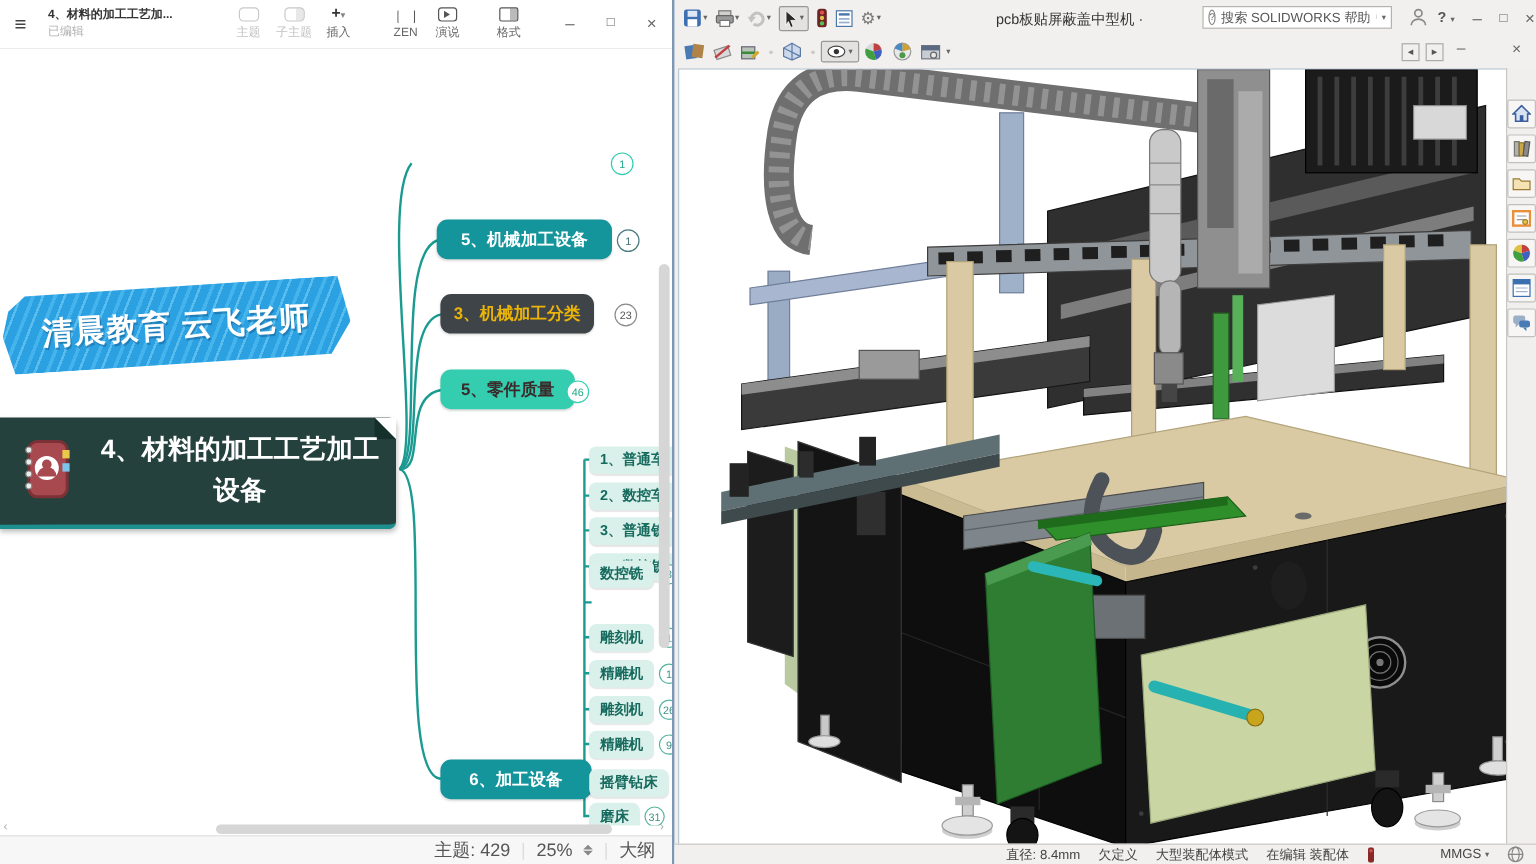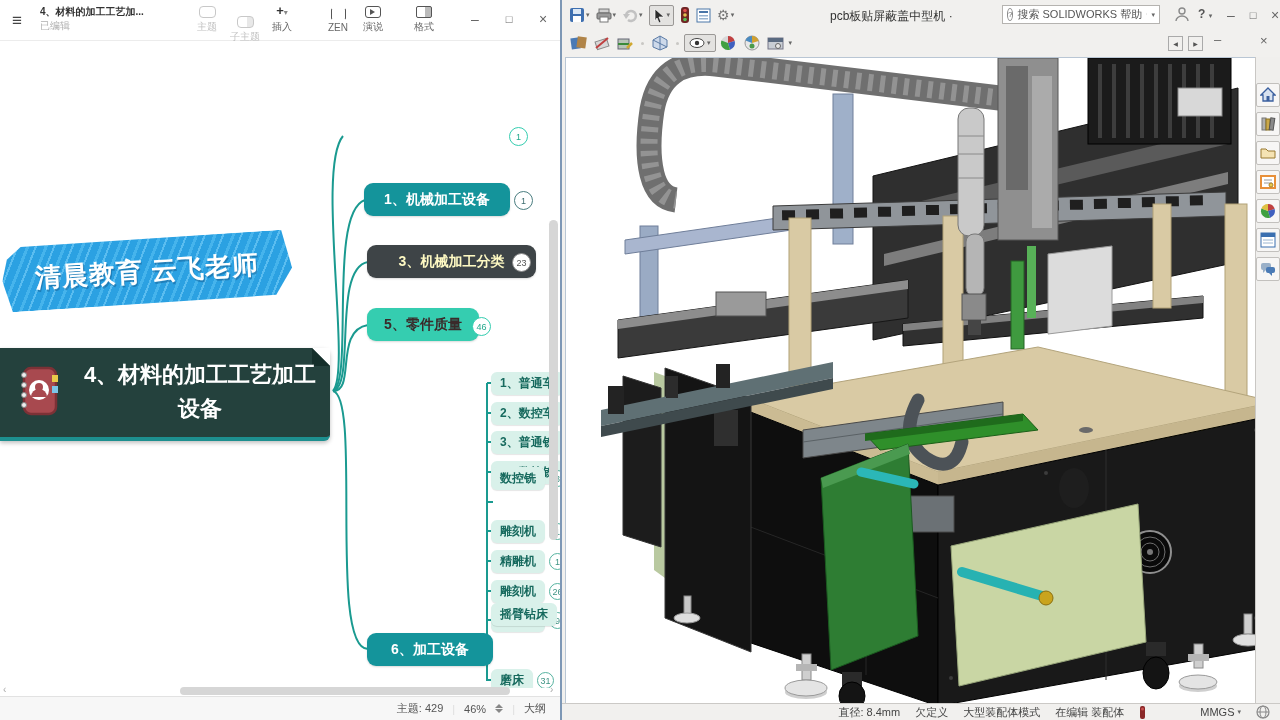--- a/index.html
+++ b/index.html
@@ -24,21 +24,21 @@
   .subbox{background:#d9f1ea;color:#176a5e;font-size:12px;font-weight:bold;padding:3px 9px;border-radius:6px;white-space:nowrap;box-shadow:0 1px 1px rgba(0,0,0,.1);}
   .sbadge{flex:0 0 auto;width:15px;height:15px;border:1px solid #56b3a0;border-radius:50%;color:#3f9484;font-size:9px;display:flex;align-items:center;justify-content:center;background:#fff;}
   #banner{position:absolute;left:2px;top:238px;width:290px;height:66px;transform:rotate(-3.5deg);
     background:repeating-linear-gradient(115deg,#2ba1e2 0 7px,#46b4ec 7px 10px,#2ba1e2 10px 15px,#5abdf0 15px 17px);
     clip-path:polygon(2% 20%,7% 2%,97% 0%,100% 58%,94% 98%,3% 100%,0% 52%);
     display:flex;align-items:center;justify-content:center;}
   #banner span{color:#fff;font-size:26px;font-weight:bold;letter-spacing:1px;text-shadow:1px 2px 0 rgba(15,85,135,.45);}
   #central{position:absolute;left:0;top:348px;width:330px;height:89px;background:#24413d;border-radius:0 6px 6px 0;border-bottom:4px solid #1d8f8f;box-shadow:0 2px 4px rgba(0,0,0,.25);}
   #central .ct-text{position:absolute;left:78px;top:8px;width:244px;height:72px;display:flex;align-items:center;justify-content:center;text-align:center;color:#fff;font-size:22px;font-weight:bold;line-height:1.55;}
   
-  #lw-status{position:absolute;left:0;bottom:0;width:560px;height:24px;background:#f7f7f7;border-top:1px solid #e2e2e2;display:flex;align-items:center;justify-content:flex-end;gap:9px;padding-right:14px;box-sizing:border-box;font-size:11px;color:#555;}
+  #lw-status{position:absolute;left:0;bottom:0;width:560px;height:24px;background:#f7f7f7;border-top:1px solid #e2e2e2;display:flex;align-items:center;justify-content:flex-end;gap:9px;padding-right:14px;box-sizing:border-box;font-size:15px;color:#555;}
   .sep{color:#ddd;}
   .chev{width:8px;display:flex;flex-direction:column;align-items:center;gap:1px;}
   .chev i{width:0;height:0;border-left:4px solid transparent;border-right:4px solid transparent;}
   .chev .up{border-bottom:4px solid #888;}
   .chev .dn{border-top:4px solid #888;}
   
   #rightwin{position:absolute;left:560px;top:0;width:720px;height:720px;background:#f1f0ee;border-left:2px solid #7d97b5;box-sizing:border-box;}
   #sw-titlebar{position:absolute;left:0;top:0;width:100%;height:30px;display:flex;align-items:center;padding:0 4px;box-sizing:border-box;}
   .ticon{display:flex;align-items:center;gap:1px;margin:0 3px;}
   .dd{font-size:7px;color:#666;}
@@ -64,21 +64,21 @@
     <div id="lw-titlebar">
       <span class="abs" style="left:12px;top:11px;font-size:17px;color:#444;">≡</span>
       <div class="abs" style="left:40px;top:5px;">
         <div class="lw-title">4、材料的加工工艺加...</div>
         <div class="lw-sub">已编辑</div>
       </div>
       <div class="tbtn dis abs" style="left:190px;top:2px;width:34px;">
         <span class="micon" style="width:15px;height:10px;border:1.5px solid #c8c8c8;border-radius:4px;"></span>
         <span class="lab">主题</span>
       </div>
-      <div class="tbtn dis abs" style="left:224px;top:12px;width:42px;">
+      <div class="tbtn dis abs" style="left:224px;top:2px;width:42px;">
         <span class="micon" style="width:15px;height:10px;border:1.5px solid #c8c8c8;border-radius:4px;background:linear-gradient(to right,transparent 60%,#e8e8e8 60%);"></span>
         <span class="lab">子主题</span>
       </div>
       <div class="tbtn abs" style="left:262px;top:2px;width:40px;">
         <span style="font-size:13px;font-weight:bold;color:#333;line-height:10px;"><span>+</span><span class="dd" style="font-size:8px;color:#888;">▾</span></span>
         <span class="lab">插入</span>
       </div>
       <div class="tbtn abs" style="left:320px;top:2px;width:36px;">
         <span class="micon" style="width:13px;height:10px;border:1.5px solid #555;border-radius:2px;border-top-color:transparent;border-bottom-color:transparent;"></span>
         <span class="lab">ZEN</span>
@@ -135,27 +135,27 @@
           <path d="M15,31 a8,8 0 0 1 16,0 z" fill="#a8494f"></path>
         </svg>
         <div class="ct-text">4、材料的加工工艺加工设备</div>
       </div>
 
       <div class="badge" style="left:509px;top:86px;border:1.5px solid #35cdb0;color:#23a88c;">
           <span>1</span>
         </div>
 
       <div class="bbox" style="left:364px;top:142px;width:146px;height:33px;background:#14949b;color:#fff;">
-          <span>1、机械加工设备</span>
+          <span>5、机械加工设备</span>
         </div>
       <div class="badge" style="left:514px;top:150px;border:1.5px solid #4a7d80;color:#3c6c6f;">
           <span>1</span>
         </div>
 
-      <div class="bbox" style="left:367px;top:204px;width:169px;height:33px;background:#3e4447;color:#fef9c3;">
+      <div class="bbox" style="left:367px;top:204px;width:128px;height:33px;background:#3e4447;color:#eab308;">
           <span>3、机械加工分类</span>
         </div>
       <div class="badge" style="left:512px;top:212px;border:1.5px solid #8a8a8a;color:#555;">
           <span>23</span>
         </div>
 
       <div class="bbox" style="left:367px;top:267px;width:112px;height:33px;background:#35cdb0;color:#3a2a2a;">
           <span>5、零件质量</span>
         </div>
       <div class="badge" style="left:472px;top:276px;border:1.5px solid #35cdb0;color:#23a88c;">
@@ -191,39 +191,39 @@
           <span class="sbadge">1</span>
         </div>
       <div class="subrow" style="left:491px;top:539px;">
           <span class="subbox">雕刻机</span>
           <span class="sbadge">26</span>
         </div>
       <div class="subrow" style="left:491px;top:568px;">
           <span class="subbox">精雕机</span>
           <span class="sbadge">9</span>
         </div>
-      <div class="subrow" style="left:491px;top:562px;">
+      <div class="subrow" style="left:491px;top:600px;">
           <span class="subbox">摇臂钻床</span>
         </div>
       <div class="subrow" style="left:491px;top:628px;">
           <span class="subbox">磨床</span>
           <span class="sbadge">31</span>
         </div>
     </div>
 
     <div class="abs" style="left:549px;top:220px;width:9px;height:320px;background:#d6d6d6;border-radius:5px;"></div>
 
     <span class="abs" style="left:3px;top:684px;font-size:10px;color:#aaa;">‹</span>
     <div class="abs" style="left:180px;top:687px;width:330px;height:8px;background:#d6d6d6;border-radius:4px;"></div>
     <span class="abs" style="left:550px;top:684px;font-size:10px;color:#aaa;">›</span>
 
     <div id="lw-status">
       <span>主题: 429</span>
       <span class="sep">|</span>
-      <span>46%</span>
+      <span>25%</span>
       <span class="chev">
           <i class="up"></i>
           <i class="dn"></i>
         </span>
       <span class="sep">|</span>
       <span>大纲</span>
     </div>
   </div>
 
   <div id="rightwin">

